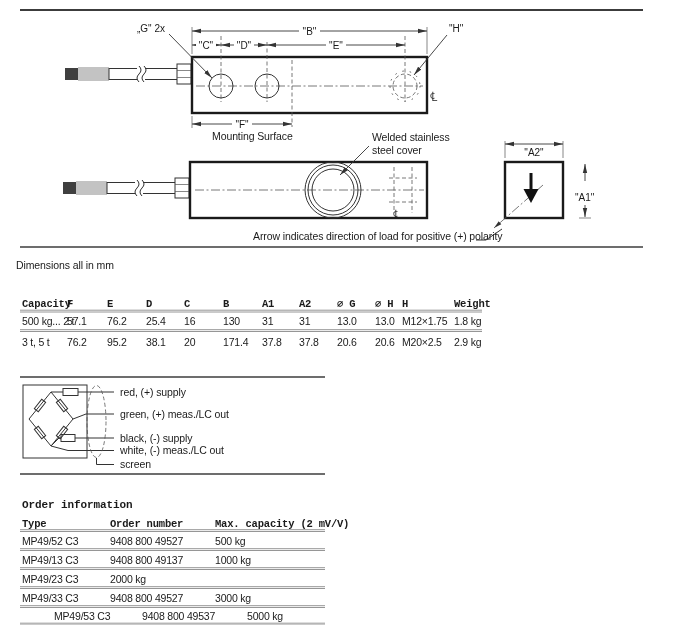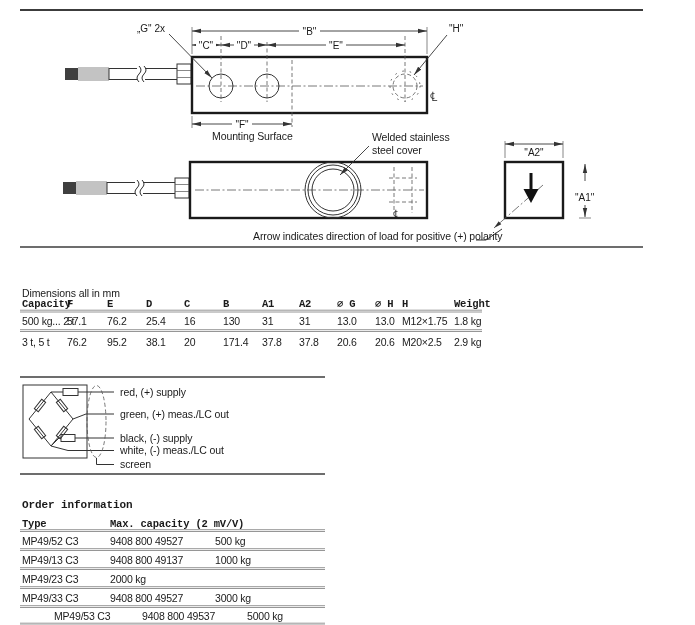--- a/index.html
+++ b/index.html
@@ -203,21 +203,21 @@
     <line class="dbl" x1="20" y1="569.5" x2="325" y2="569.5"></line>
     <line class="dbl" x1="20" y1="586.7" x2="325" y2="586.7"></line>
     <line class="dbl" x1="20" y1="588.5" x2="325" y2="588.5"></line>
     <line class="dbl" x1="20" y1="605.7" x2="325" y2="605.7"></line>
     <line class="dbl" x1="20" y1="607.5" x2="325" y2="607.5"></line>
     <line class="dbl" x1="20" y1="623.2" x2="325" y2="623.2"></line>
     <line class="dbl" x1="20" y1="625" x2="325" y2="625"></line>
   </g>
 </svg>
 
-<div class="abs note" style="left:22px;top:259px;margin-top:28px;">Dimensions all in mm</div>
+<div class="abs note" style="left:16px;top:259px;">Dimensions all in mm</div>
 
 <div>
   <div class="dimrow bold" style="top:296px;">
     <span>Capacity</span>
     <span>F</span>
     <span>E</span>
     <span>D</span>
     <span>C</span>
     <span>B</span>
     <span>A1</span>
@@ -255,20 +255,21 @@
     <span>M20×2.5</span>
     <span>2.9 kg</span>
   </div>
 </div>
 
 <div class="abs note bold" style="left:22px;top:499px;font-size:11px;">Order information</div>
 
 <div>
   <div class="ordrow bold" style="top:516px;">
     <span>Type</span>
+    <span>Order number</span>
     <span>Max. capacity (2 mV/V)</span>
   </div>
   <div class="ordrow" style="top:533px;">
     <span>MP49/52 C3</span>
     <span>9408 800 49527</span>
     <span>500 kg</span>
   </div>
   <div class="ordrow" style="top:552px;">
     <span>MP49/13 C3</span>
     <span>9408 800 49137</span>

